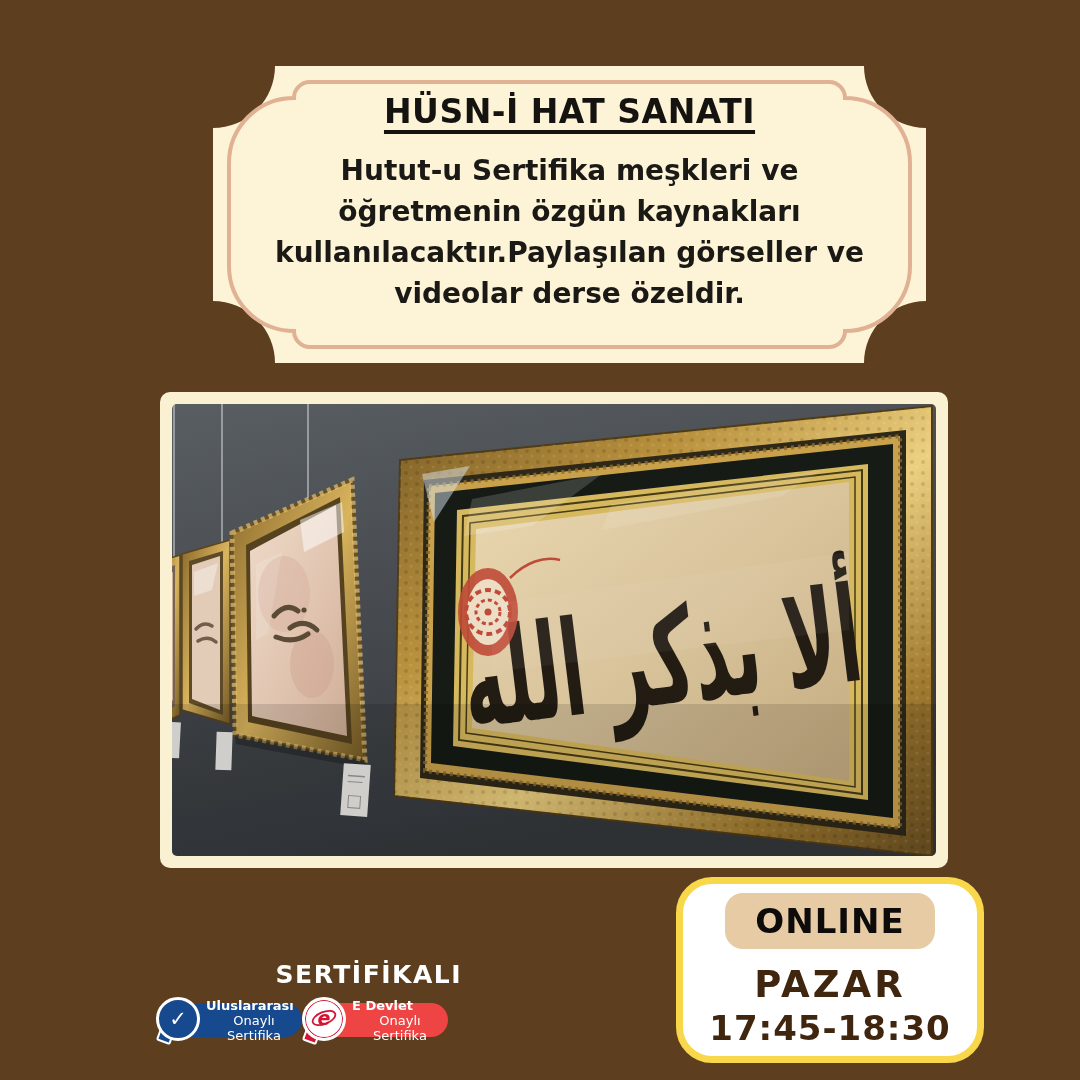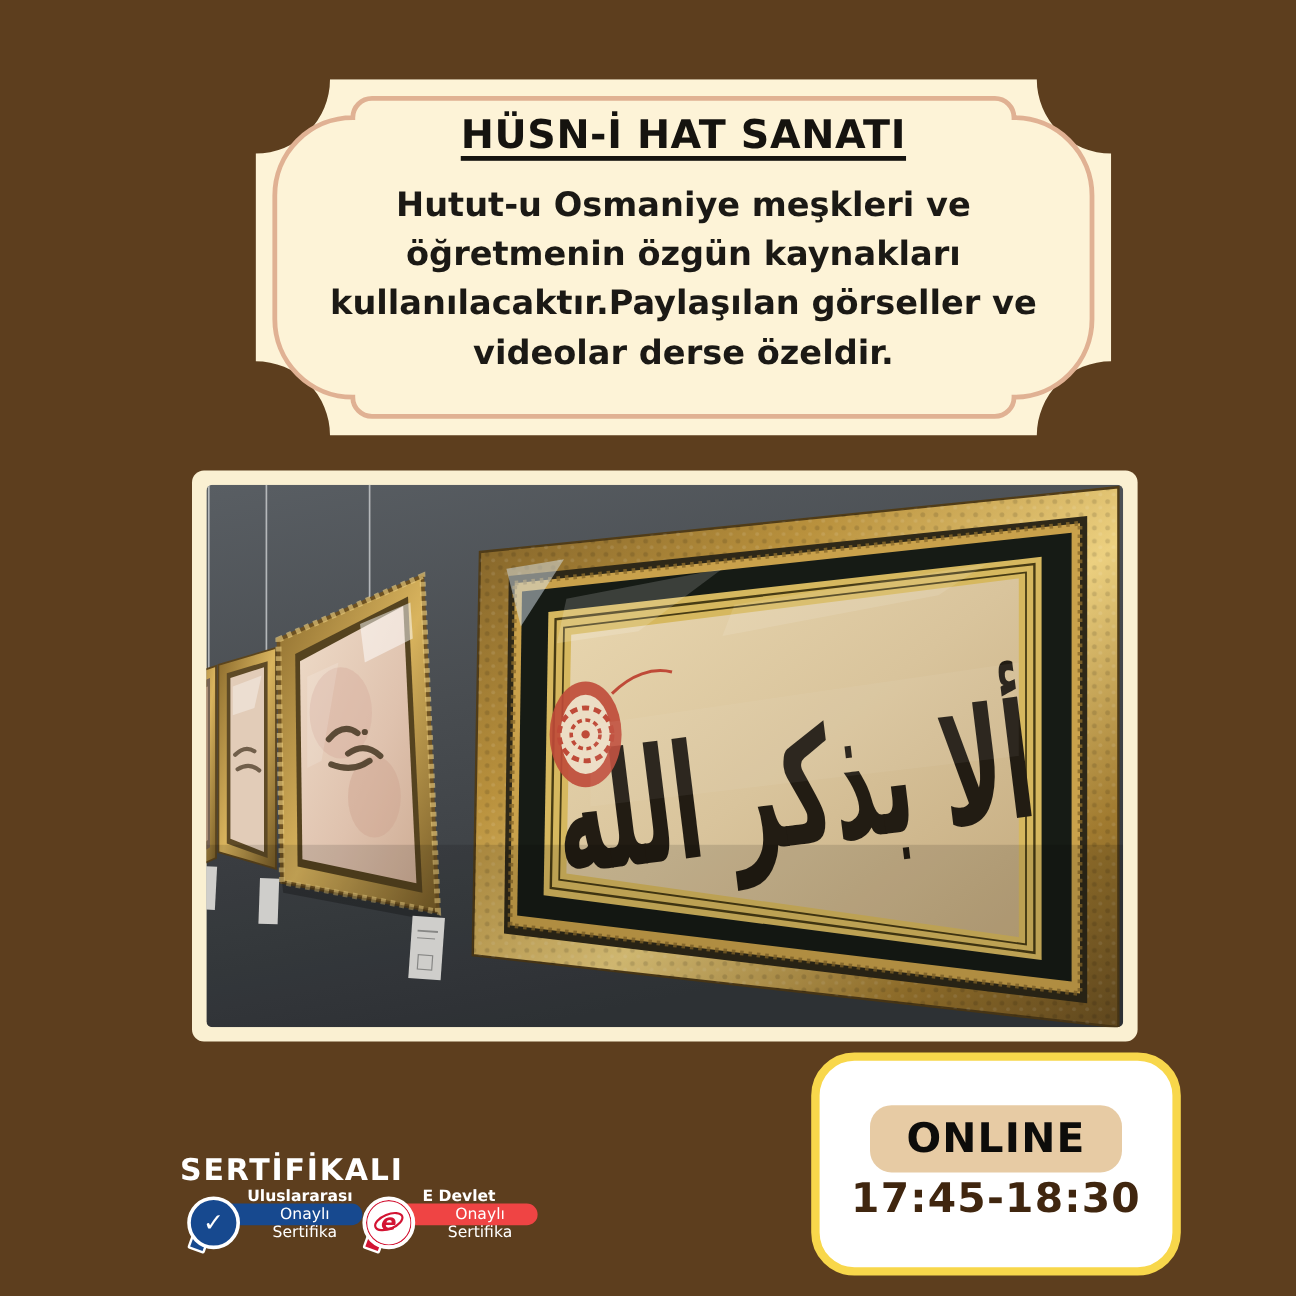--- a/index.html
+++ b/index.html
@@ -26,26 +26,26 @@
   
   .card{position:absolute;left:676px;top:877px;width:308px;height:186px;box-sizing:border-box;
     background:#ffffff;border:7px solid #f8d74b;border-radius:36px;
     display:flex;flex-direction:column;align-items:center;justify-content:center;}
   .online-pill{background:#e7cba4;border-radius:18px;padding:8px 30px;
     font-size:34px;font-weight:800;color:#0d0c0a;letter-spacing:1px;}
   .day-label{margin-top:14px;font-size:37px;font-weight:800;color:#40260f;letter-spacing:3px;}
   .time-label{margin-top:2px;font-size:34px;font-weight:800;color:#40260f;letter-spacing:1px;}
 
   
-  .cert-title{position:absolute;left:150px;top:960px;width:312px;text-align:left;
+  .cert-title{position:absolute;left:150px;top:960px;width:312px;text-align:right;
     font-size:25px;font-weight:800;color:#ffffff;letter-spacing:1.5px;}
   .badge{position:absolute;top:997px;width:146px;height:46px;}
   .badge.blue{left:156px;}
   .badge.red{left:302px;}
-  .badge .pill{position:absolute;left:22px;top:6px;width:124px;height:18px;box-sizing:border-box;
+  .badge .pill{position:absolute;left:22px;top:6px;width:124px;height:34px;box-sizing:border-box;
     border-radius:12px 17px 17px 12px;padding-left:28px;
     display:flex;flex-direction:column;justify-content:center;color:#ffffff;}
   .badge.blue .pill{background:#17498f;}
   .badge.red .pill{background:#ef4444;}
   .badge .l1{font-size:13px;font-weight:800;line-height:15px;}
   .badge .l2{font-size:13px;font-weight:400;line-height:15px;text-align:center;}
   .badge .tail{position:absolute;left:2px;top:31px;width:11px;height:11px;
     border:2px solid #ffffff;border-radius:2px;transform:rotate(20deg);}
   .badge.blue .tail{background:#17498f;}
   .badge.red .tail{background:#d31433;}
@@ -57,21 +57,21 @@
 </style>
 </head>
 <body>
 
 <div class="panel">
   <svg class="shape" width="713" height="297" viewBox="0 0 713 297">
     <path d="M 62 0 H 651 A 62 62 0 0 0 713 62 V 235 A 62 62 0 0 0 651 297 H 62 A 62 62 0 0 0 0 235 V 62 A 62 62 0 0 0 62 0 Z" fill="#fdf3d7"></path>
     <path d="M 97 16 H 616 A 16 16 0 0 1 632 32 A 65 65 0 0 1 697 97 V 200 A 65 65 0 0 1 632 265 A 16 16 0 0 1 616 281 H 97 A 16 16 0 0 1 81 265 A 65 65 0 0 1 16 200 V 97 A 65 65 0 0 1 81 32 A 16 16 0 0 1 97 16 Z" fill="none" stroke="#e0b193" stroke-width="4"></path>
   </svg>
   <div class="panel-title">HÜSN-İ HAT SANATI</div>
-  <div class="panel-desc">Hutut-u Osmaniye meşkleri ve
+  <div class="panel-desc">Hutut-u Sertifika meşkleri ve
 öğretmenin özgün kaynakları
 kullanılacaktır.Paylaşılan görseller ve
 videolar derse özeldir.</div>
 </div>
 
 <div class="photo">
   <svg class="scene" width="764" height="452" viewBox="0 0 764 452" preserveAspectRatio="none">
     <defs>
       <linearGradient id="wallG" x1="0" y1="0" x2="0.35" y2="1">
         <stop offset="0" stop-color="#595e63"></stop>
@@ -189,20 +189,21 @@
       </g>
     </g>
 
     <rect x="0" y="300" width="764" height="152" fill="#000000" opacity="0.12"></rect>
   </svg>
 
 </div>
 
 <div class="card">
   <div class="online-pill">ONLINE</div>
+  <div class="day-label">PAZAR</div>
   <div class="time-label">17:45-18:30</div>
 </div>
 
 <div class="cert-title">SERTİFİKALI</div>
 
 <div class="badge blue">
   <div class="pill">
     <span class="l1">Uluslararası</span>
     <span class="l2">Onaylı Sertifika</span>
   </div>

